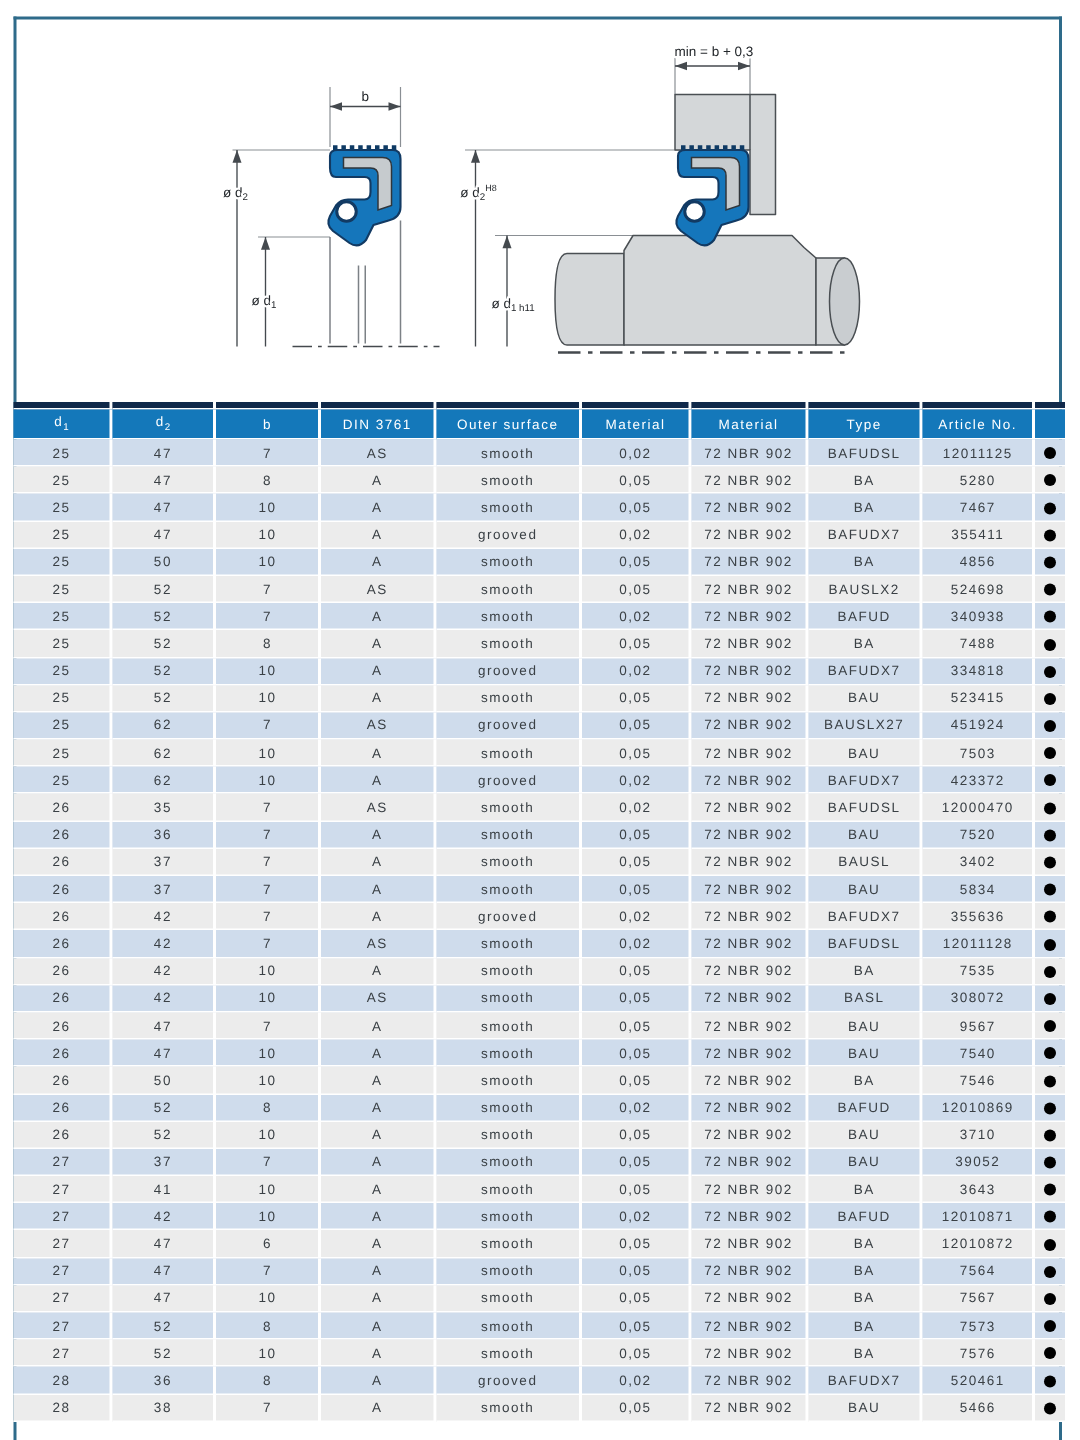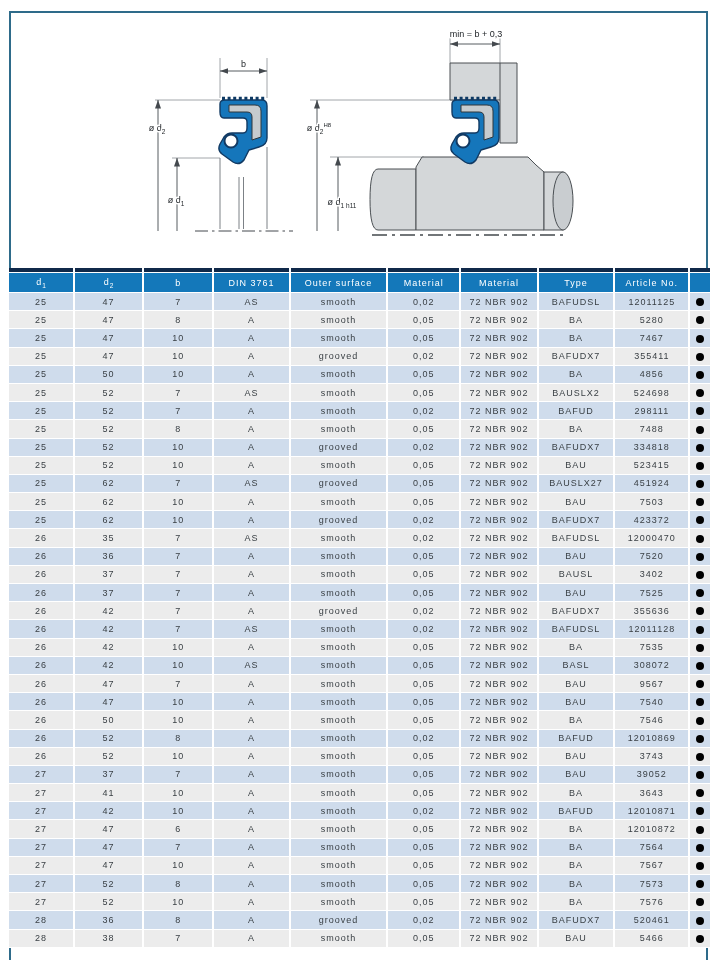--- a/index.html
+++ b/index.html
@@ -256,21 +256,21 @@
         </tr>
         <tr>
           <td>25</td>
           <td>52</td>
           <td>7</td>
           <td>A</td>
           <td>smooth</td>
           <td>0,02</td>
           <td>72 NBR 902</td>
           <td>BAFUD</td>
-          <td>298111</td>
+          <td>340938</td>
           <td><span class="dot"></span></td>
         </tr>
         <tr>
           <td>25</td>
           <td>52</td>
           <td>8</td>
           <td>A</td>
           <td>smooth</td>
           <td>0,05</td>
           <td>72 NBR 902</td>
@@ -376,21 +376,21 @@
         </tr>
         <tr>
           <td>26</td>
           <td>37</td>
           <td>7</td>
           <td>A</td>
           <td>smooth</td>
           <td>0,05</td>
           <td>72 NBR 902</td>
           <td>BAU</td>
-          <td>7525</td>
+          <td>5834</td>
           <td><span class="dot"></span></td>
         </tr>
         <tr>
           <td>26</td>
           <td>42</td>
           <td>7</td>
           <td>A</td>
           <td>grooved</td>
           <td>0,02</td>
           <td>72 NBR 902</td>
@@ -484,21 +484,21 @@
         </tr>
         <tr>
           <td>26</td>
           <td>52</td>
           <td>10</td>
           <td>A</td>
           <td>smooth</td>
           <td>0,05</td>
           <td>72 NBR 902</td>
           <td>BAU</td>
-          <td>3743</td>
+          <td>3710</td>
           <td><span class="dot"></span></td>
         </tr>
         <tr>
           <td>27</td>
           <td>37</td>
           <td>7</td>
           <td>A</td>
           <td>smooth</td>
           <td>0,05</td>
           <td>72 NBR 902</td>

